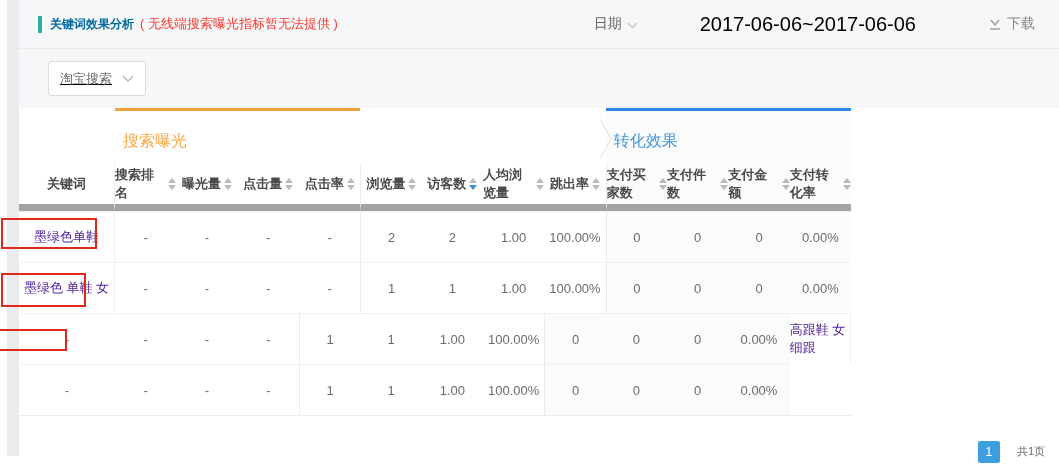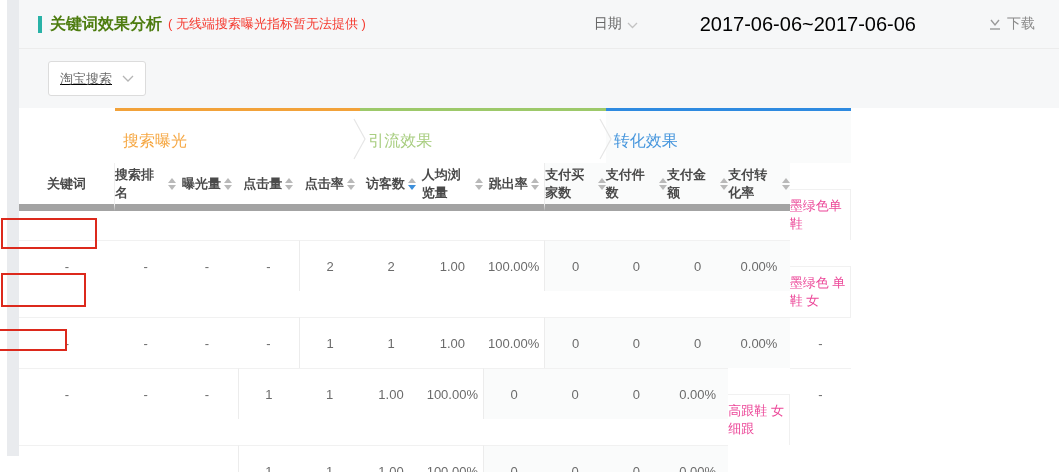--- a/index.html
+++ b/index.html
@@ -5,21 +5,21 @@
   * { margin:0; padding:0; box-sizing:border-box; }
   html,body { background:#fff; }
   body { font-family:"Liberation Sans","DejaVu Sans",sans-serif; }
   .page { position:relative; width:1059px; height:472px; background:#fff; overflow:hidden; }
   .left-strip { position:absolute; left:7px; top:0; width:12px; height:456px; background:#e9ebee; }
   .panel { position:absolute; left:19px; top:0; width:1040px; height:472px; background:#fff; }
 
   
   .hdr { height:49px; background:#f6f7f8; border-bottom:1px solid #ececec; display:flex; align-items:center; padding:0 24px 0 19px; }
   .teal-bar { width:4px; height:17px; background:#29b2a7; margin-right:8px; }
-  .hdr-title { font-size:16px; font-weight:bold; color:#4d7c0f; }
+  .hdr-title { font-size:12px; font-weight:bold; color:#0369a1; }
   .hdr-note { font-size:13px; color:#f53a2f; margin-left:6px; }
   .hdr-spacer { flex:1; }
   .date-sel { display:flex; align-items:center; font-size:14px; color:#666; cursor:pointer; }
   .date-sel svg { margin-left:5px; margin-top:2px; }
   .date-range { font-size:20px; color:#000000; margin-left:62px; }
   .dl { display:flex; align-items:center; font-size:14px; color:#8a8a8a; margin-left:72px; cursor:pointer; }
   .dl svg { margin-right:5px; margin-top:1px; }
 
   
   .toolbar { height:59px; background:#f6f7f8; display:flex; align-items:center; padding-left:29px;text-decoration:underline; }
@@ -38,21 +38,21 @@
   .st3 { grid-column:10 / span 4; border-top:3px solid #2e8ae0; color:#4696dd; background:#fafbfb; }
   .st1,.st2,.st3 { justify-content:flex-start; align-items:flex-start; }
   .sep { position:absolute; left:-7px; top:6px; }
 
   .thead { height:48px; font-weight:bold; color:#4a4a4a; border-bottom:7px solid #a3a3a3; }
   .trow  { height:51px; border-top:1px solid #f1f1f1; }
   .trow:nth-of-type(n) { }
   .kr { border-right:1px solid #f0f0f0; }
   .vl { border-left:1px solid #ececec; }
   .s3bg { background:#fafbfb; }
-  .kw { color:#ec4899; cursor:pointer;margin-top:26px; }
+  .kw { color:#4c1d95; cursor:pointer; }
 
   .sort { display:inline-flex; flex-direction:column; margin-left:3px; }
   .tri-up { width:0; height:0; border-left:4px solid transparent; border-right:4px solid transparent; border-bottom:5px solid #b9b9b9; margin-bottom:2px; }
   .tri-dn { width:0; height:0; border-left:4px solid transparent; border-right:4px solid transparent; border-top:5px solid #b9b9b9; }
   .sort.desc .tri-dn { border-top-color:#3d8fdb; }
 
   
   .footer { height:57px; display:flex; align-items:center; justify-content:flex-end; padding:14px 14px 0 0; }
   .page-num { width:22px; height:22px; background:#3d9fe0; border-radius:2px; color:#fff; font-size:13px;
               display:flex; align-items:center; justify-content:center; cursor:pointer; }
@@ -101,26 +101,20 @@
           </svg>
       </div>
     </div>
 
     <div class="grid">
 
       <div class="cell strow"></div>
       <div class="cell strow st1">
         <span class="st-label">搜索曝光</span>
       </div>
-      <div class="cell strow st2">
-        <svg class="sep" width="13" height="44" viewBox="0 0 13 44">
-            <path d="M1 2 L12 22 L1 42" stroke="#e6e6e6" stroke-width="1.2" fill="none"></path>
-          </svg>
-        <span class="st-label">引流效果</span>
-      </div>
       <div class="cell strow st3">
         <svg class="sep" width="13" height="44" viewBox="0 0 13 44">
             <path d="M1 2 L12 22 L1 42" stroke="#e6e6e6" stroke-width="1.2" fill="none"></path>
           </svg>
         <span class="st-label">转化效果</span>
       </div>
 
       <div class="cell thead kr">关键词</div>
 
       <div class="cell thead">
@@ -145,20 +139,27 @@
           </span>
         </div>
       <div class="cell thead">
           <span>点击率</span>
           <span class="sort">
             <i class="tri-up"></i>
             <i class="tri-dn"></i>
           </span>
         </div>
 
+      <div class="cell thead vl">
+          <span>浏览量</span>
+          <span class="sort">
+            <i class="tri-up"></i>
+            <i class="tri-dn"></i>
+          </span>
+        </div>
       <div class="cell thead">
           <span>访客数</span>
           <span class="sort desc">
             <i class="tri-up"></i>
             <i class="tri-dn"></i>
           </span>
         </div>
       <div class="cell thead">
           <span>人均浏览量</span>
           <span class="sort">

